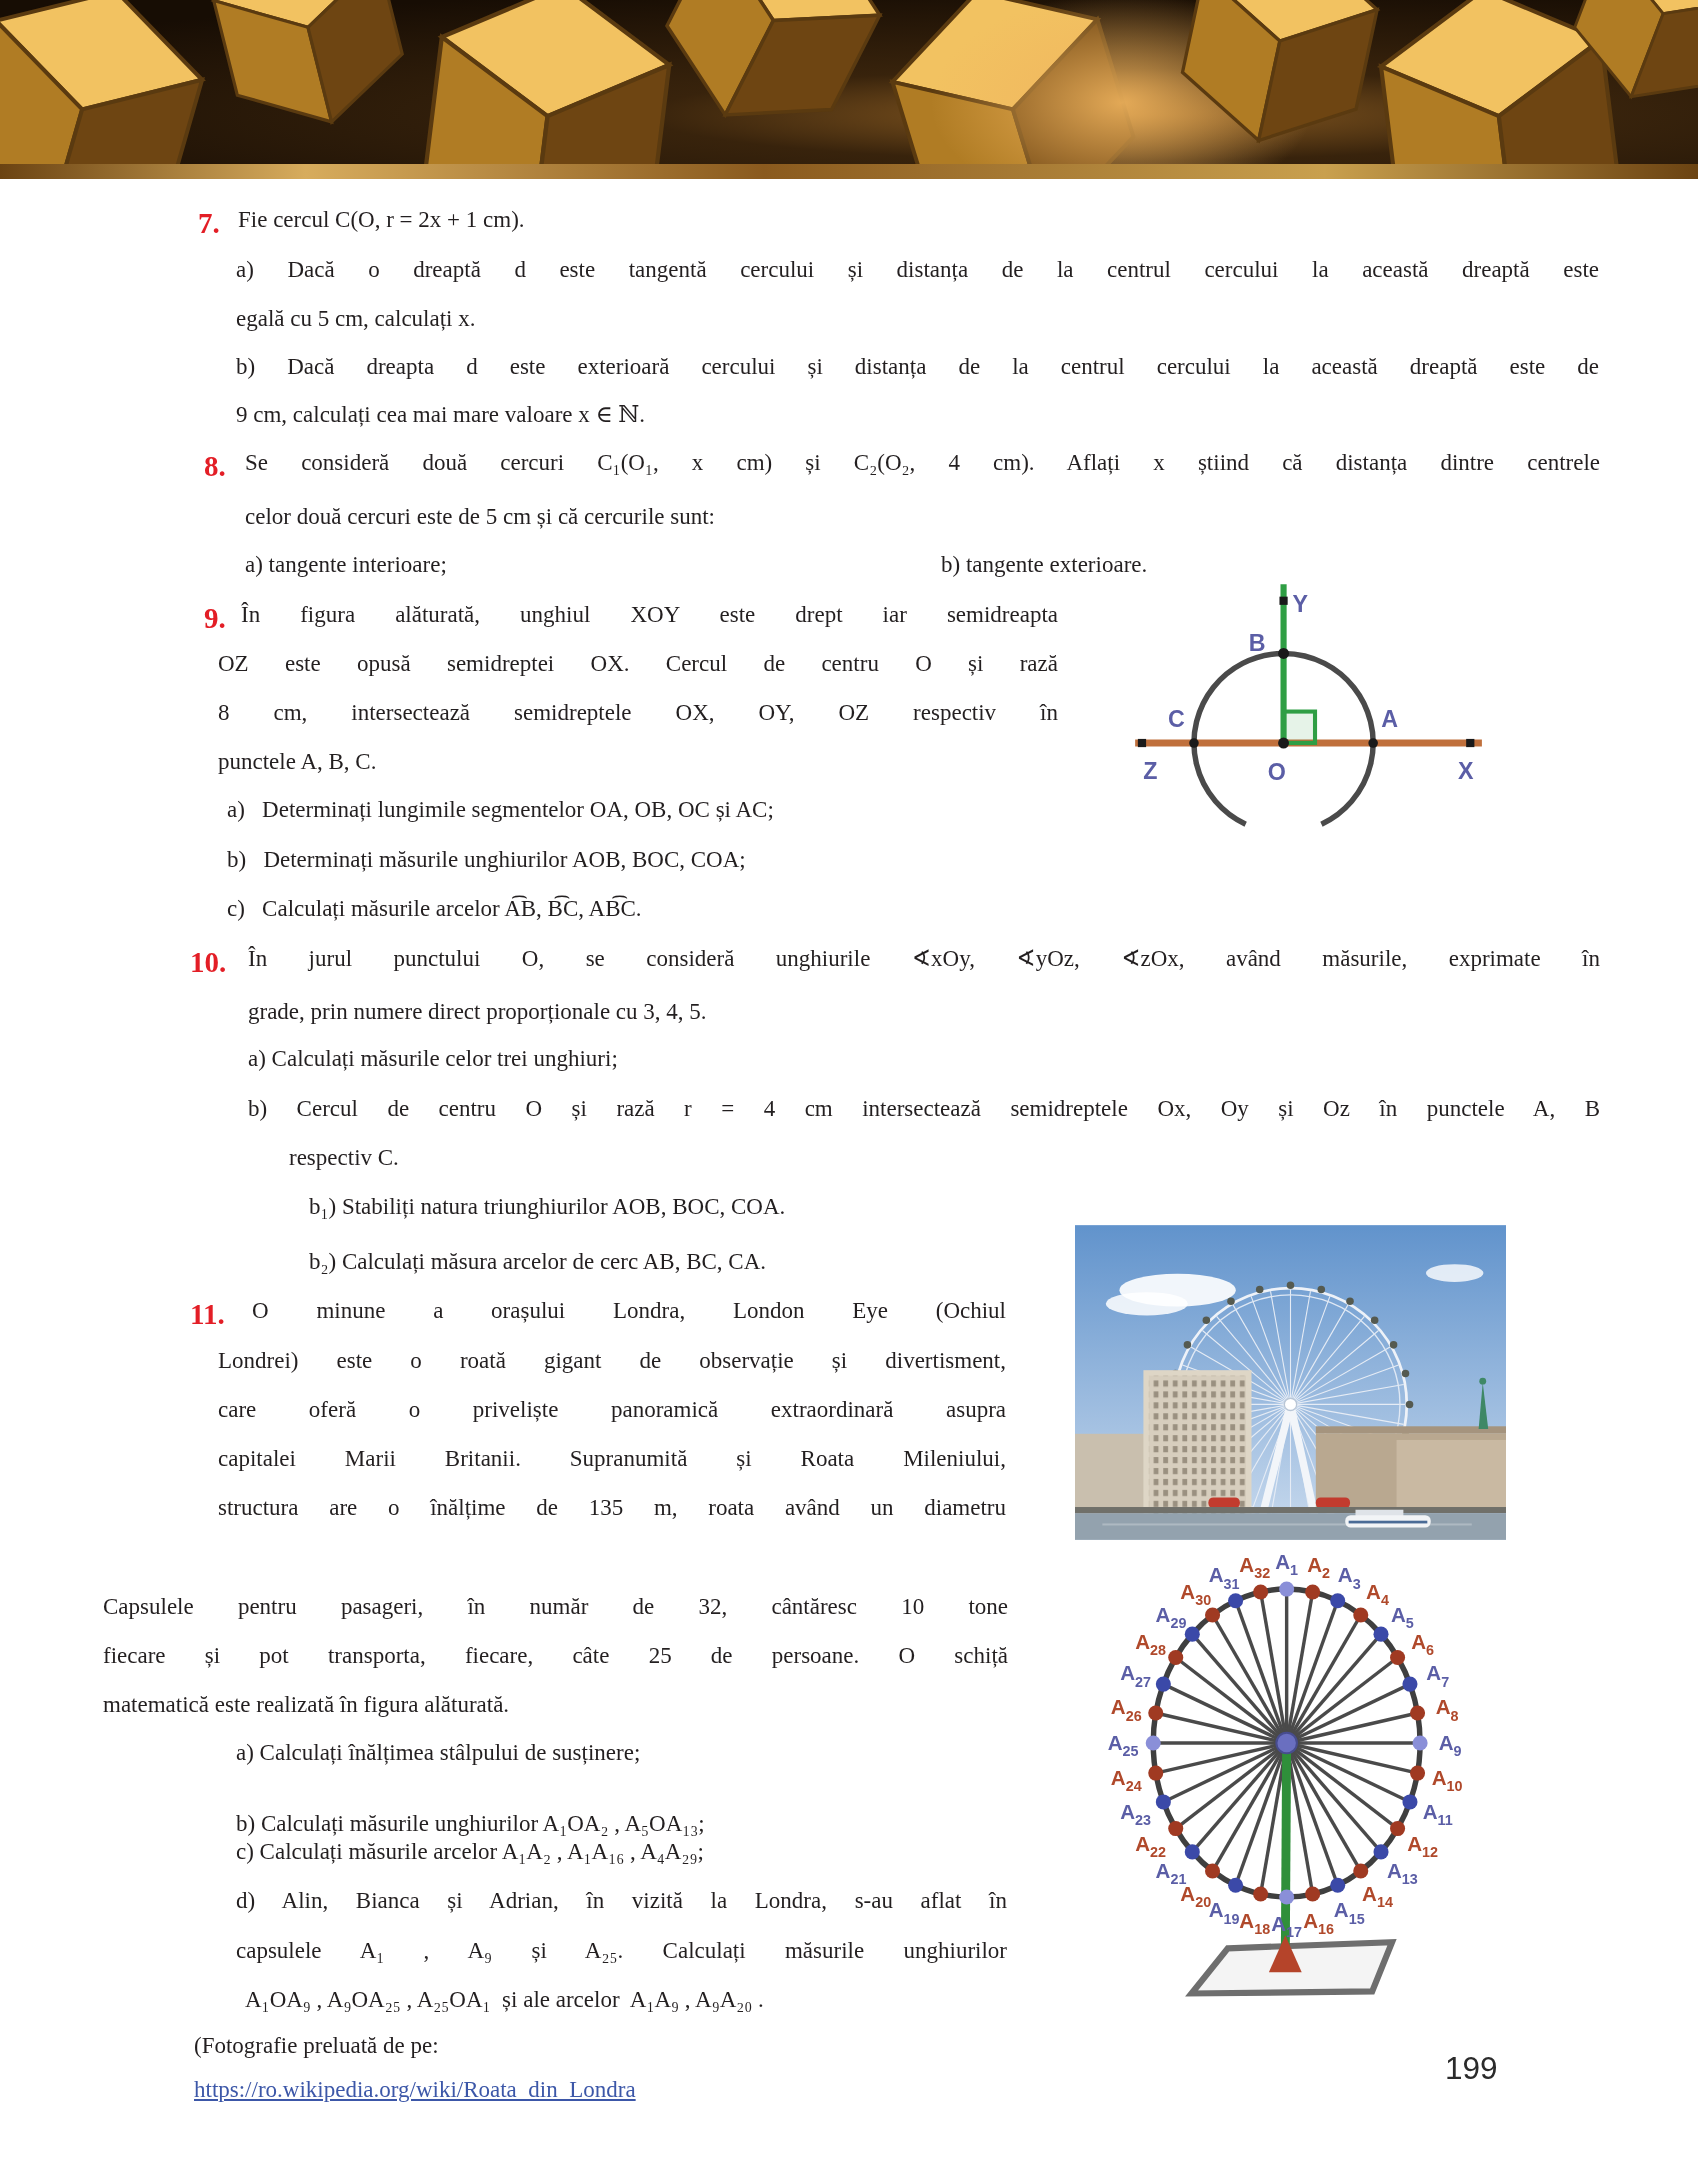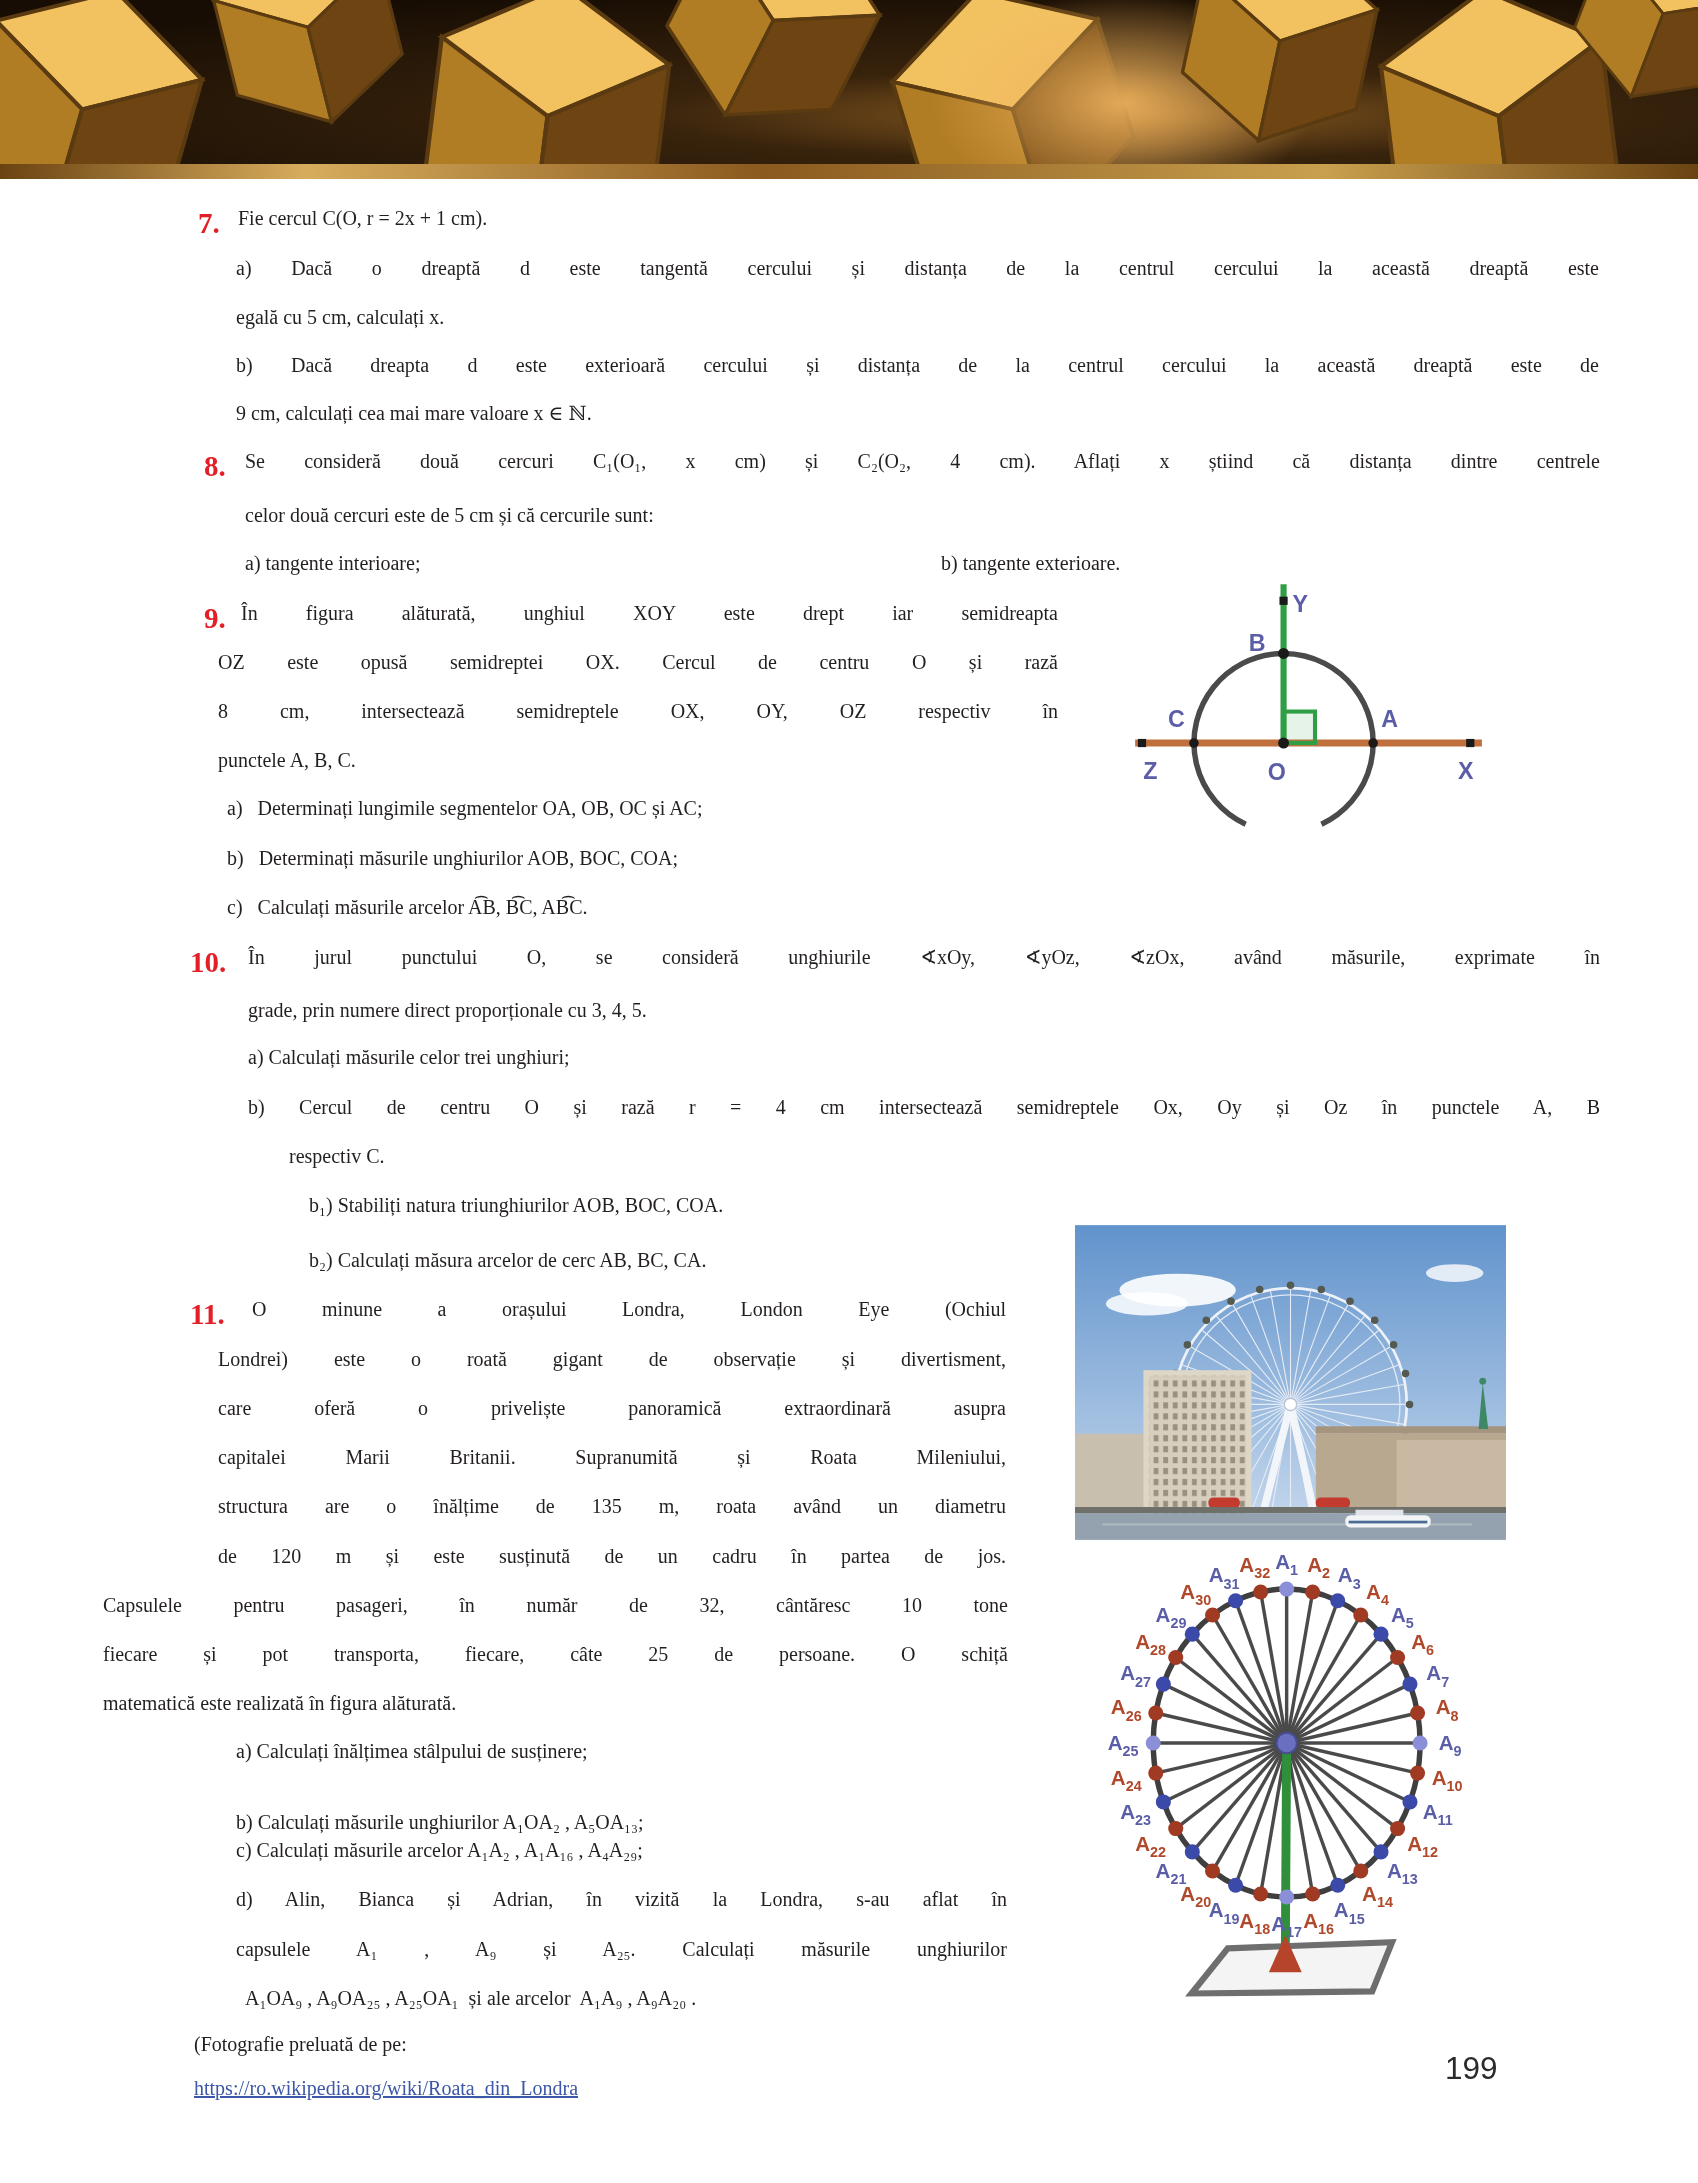--- a/index.html
+++ b/index.html
@@ -1,18 +1,18 @@
 <!DOCTYPE html>
 <html style="font-size:11px"><head>
 <meta charset="utf-8">
 <style>
   html,body{margin:0;padding:0;background:#888;}
   #page{position:relative;width:1698px;height:2183px;background:#ffffff;overflow:hidden;
         font-family:"Liberation Serif","DejaVu Serif",serif;color:#231f20;}
-  .tl{position:absolute;font-size:20px;line-height:1.3;white-space:pre;}
+  .tl{position:absolute;font-size:23px;line-height:1.3;white-space:pre;}
   .j{white-space:normal;text-align:justify;text-align-last:justify;}
   .num{position:absolute;font-size:29px;font-weight:bold;color:#e31e26;line-height:1.3;}
   .link{color:#3c57a8;text-decoration:underline;cursor:pointer;}
   .pageno{position:absolute;left:1445px;top:2050px;font-family:"Liberation Sans","DejaVu Sans",sans-serif;
           font-weight:normal;font-size:31.5px;color:#2b2b2b;}
   .flabel{font-family:"Liberation Sans","DejaVu Sans",sans-serif;font-weight:bold;font-size:34px;fill:#5b5ea6;}
   .wlabel{font-family:"Liberation Sans","DejaVu Sans",sans-serif;font-weight:bold;font-size:30px;}
   .wsub{font-size:21px;}
   svg{position:absolute;}
   #banner-bar{position:absolute;left:0;top:164px;width:1698px;height:15px;
@@ -106,21 +106,20 @@
   <div class="tl" style="left:289px;top:1143px">respectiv C.</div>
   <div class="tl" style="left:309px;top:1192px">b₁) Stabiliți natura triunghiurilor AOB, BOC, COA.</div>
   <div class="tl" style="left:309px;top:1247px">b₂) Calculați măsura arcelor de cerc AB, BC, CA.</div>
 
   <div class="num" style="left:190px;top:1296px">11.</div>
   <div class="tl j" style="left:252px;top:1296px;width:754px">O minune a orașului Londra, London Eye (Ochiul</div>
   <div class="tl j" style="left:218px;top:1346px;width:788px">Londrei) este o roată gigant de observație și divertisment,</div>
   <div class="tl j" style="left:218px;top:1395px;width:788px">care oferă o priveliște panoramică extraordinară asupra</div>
   <div class="tl j" style="left:218px;top:1444px;width:788px">capitalei Marii Britanii.  Supranumită și Roata Mileniului,</div>
   <div class="tl j" style="left:218px;top:1493px;width:788px">structura are o înălțime de 135 m, roata având un diametru</div>
-  <div class="tl j" style="left:218px;top:1543px;width:788px">de 120 m și este susținută de un cadru în partea de jos.</div>
   <div class="tl j" style="left:103px;top:1592px;width:905px">Capsulele pentru pasageri, în număr de 32, cântăresc 10 tone</div>
   <div class="tl j" style="left:103px;top:1641px;width:905px">fiecare și pot transporta, fiecare, câte 25 de persoane. O schiță</div>
   <div class="tl" style="left:103px;top:1690px">matematică este realizată în figura alăturată.</div>
   <div class="tl" style="left:236px;top:1738px">a) Calculați înălțimea stâlpului de susținere;</div>
   <div class="tl" style="left:236px;top:1809px">b) Calculați măsurile unghiurilor A₁OA₂ , A₅OA₁₃;</div>
   <div class="tl" style="left:236px;top:1837px">c) Calculați măsurile arcelor A₁A₂ , A₁A₁₆ , A₄A₂₉;</div>
   <div class="tl j" style="left:236px;top:1886px;width:771px">d) Alin, Bianca și Adrian, în vizită la Londra, s-au aflat în</div>
   <div class="tl j" style="left:236px;top:1936px;width:771px">capsulele A₁ , A₉ și A₂₅. Calculați măsurile unghiurilor</div>
   <div class="tl" style="left:245px;top:1985px">A₁OA₉ , A₉OA₂₅ , A₂₅OA₁  și ale arcelor  A₁A₉ , A₉A₂₀ .</div>
   <div class="tl" style="left:194px;top:2031px">(Fotografie preluată de pe:</div>

